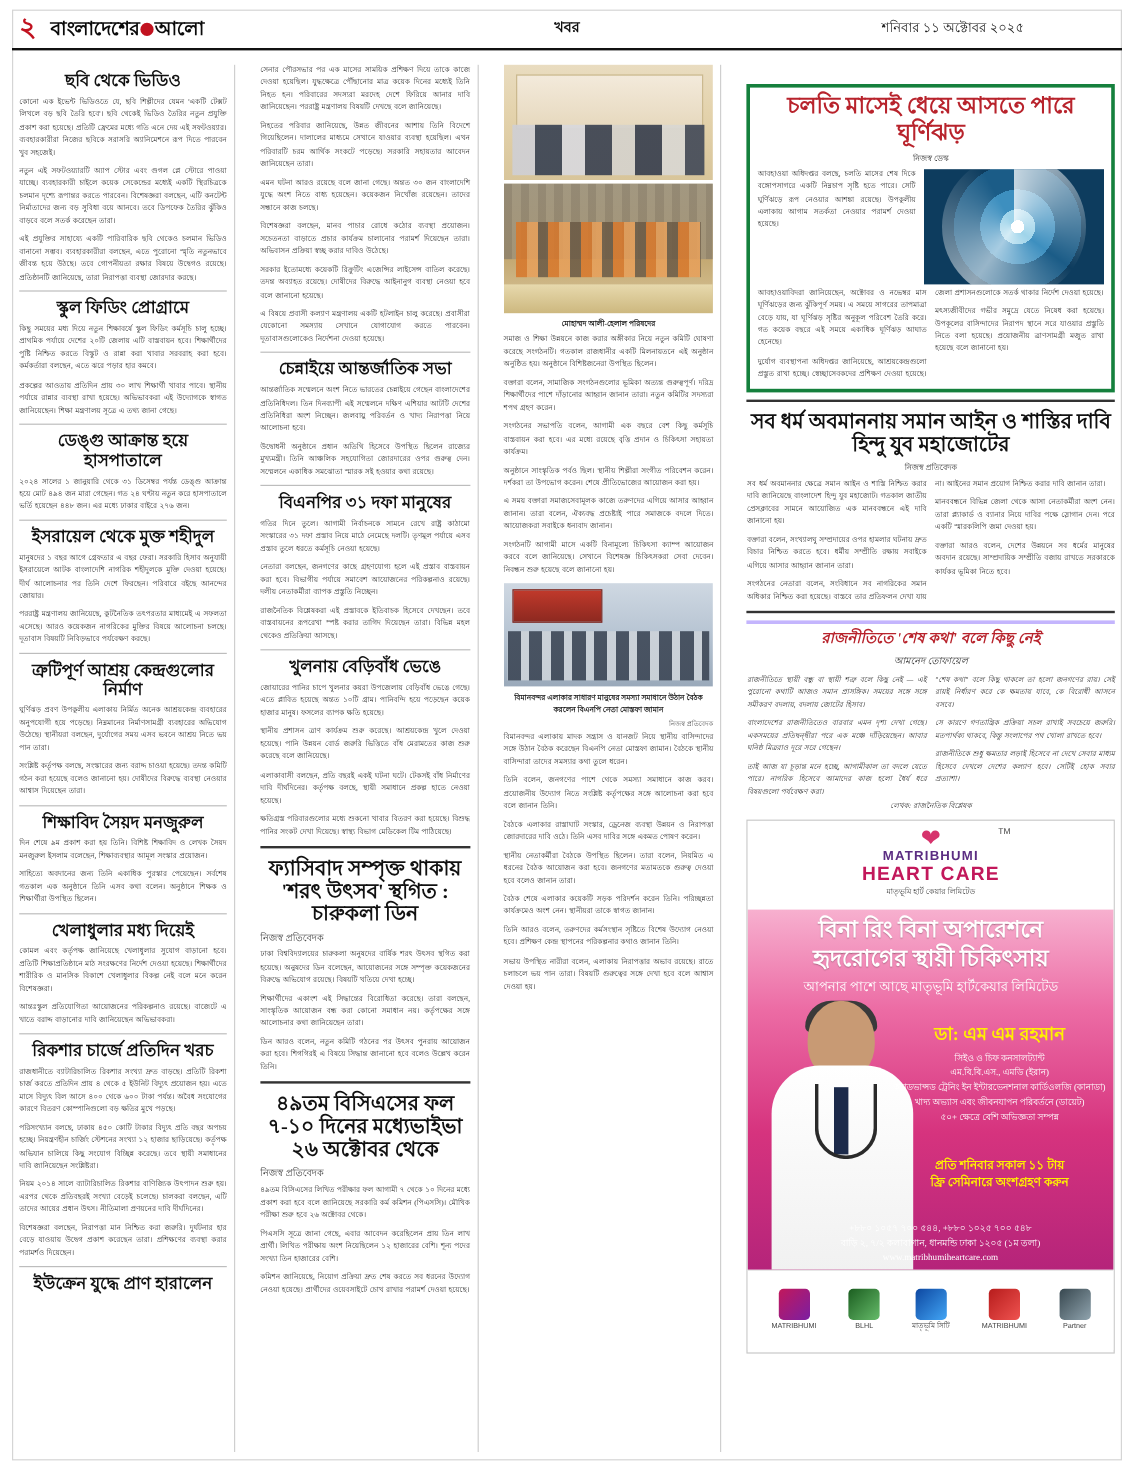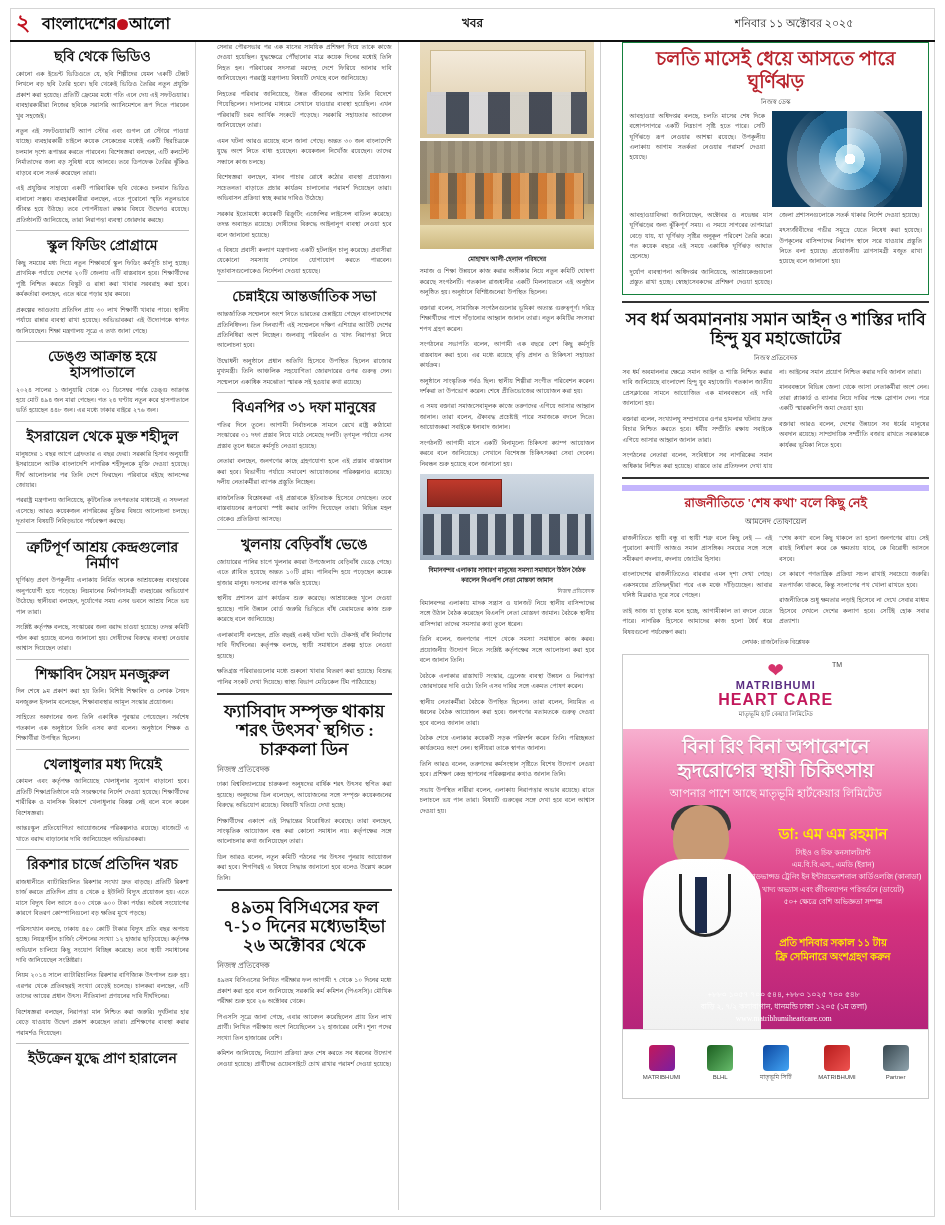--- a/index.html
+++ b/index.html
@@ -86,21 +86,21 @@
     font-size: 11px;
     color: #222;
     font-family: "Liberation Serif", serif;
   }
 
   
   .content {
     position: relative;
     display: flex;
     gap: 15px;
-    padding-top: 0;
+    padding-top: 12px;
     height: 1168px;
     box-sizing: border-box;
   }
   .col {
     position: relative;
     box-sizing: border-box;
   }
   .col-sep {
     border-right: 1px solid #cfcfcf;
   }
@@ -230,23 +230,24 @@
   }
   .ph-cyc .swirl {
     position: absolute; left: 50%; top: 50%;
     width: 120px; height: 120px; margin: -60px 0 0 -60px;
     border-radius: 50%;
     background: conic-gradient(from 0deg, rgba(255,255,255,.75), rgba(255,255,255,0) 35%, rgba(255,255,255,.55) 60%, rgba(255,255,255,0) 92%);
   }
 
   
   .box-red {
-    border: 1px solid #15803d;
+    border: 3px solid #15803d;
     padding: 5px 6px 6px 6px;
     margin-bottom: 5px;
+    margin-top: 16px;
   }
   .hl-red {
     color: #b8232c;
     font-family: "Liberation Serif", serif;
     font-weight: bold;
     font-size: 19px;
     line-height: 1.2;
     text-align: center;
   }
   .byline {
@@ -427,22 +428,23 @@
     border-radius: 4px;
   }
   .m1 { background: linear-gradient(135deg,#c2185b,#7b1fa2); }
   .m2 { background: linear-gradient(135deg,#1b5e20,#66bb6a); }
   .m3 { background: linear-gradient(135deg,#0d47a1,#42a5f5); }
   .m4 { background: linear-gradient(135deg,#b71c1c,#ef5350); }
   .m5 { background: linear-gradient(135deg,#37474f,#90a4ae); }
 
   
   .op-box {
-    border-top: 6px solid #c4b5fd;
+    border-top: 3px solid #c4b5fd;
     padding-top: 5px;
+    font-style: italic;
   }
   .op-hl {
     color: #b8232c;
     font-family: "Liberation Serif", serif;
     font-weight: bold;
     font-size: 12.5px;
     text-align: center;
     line-height: 1.25;
   }
   .op-author {

